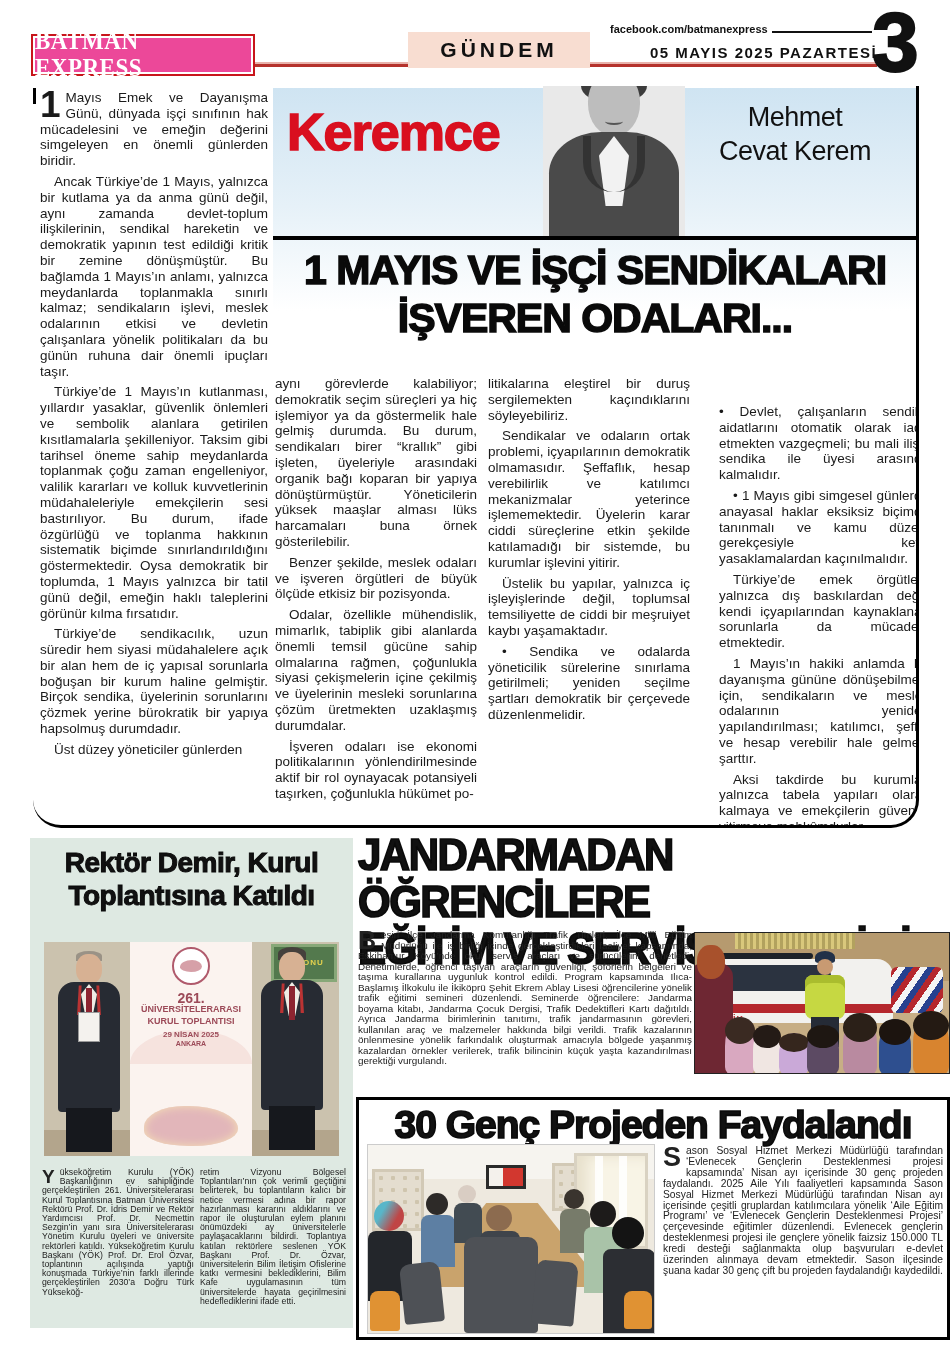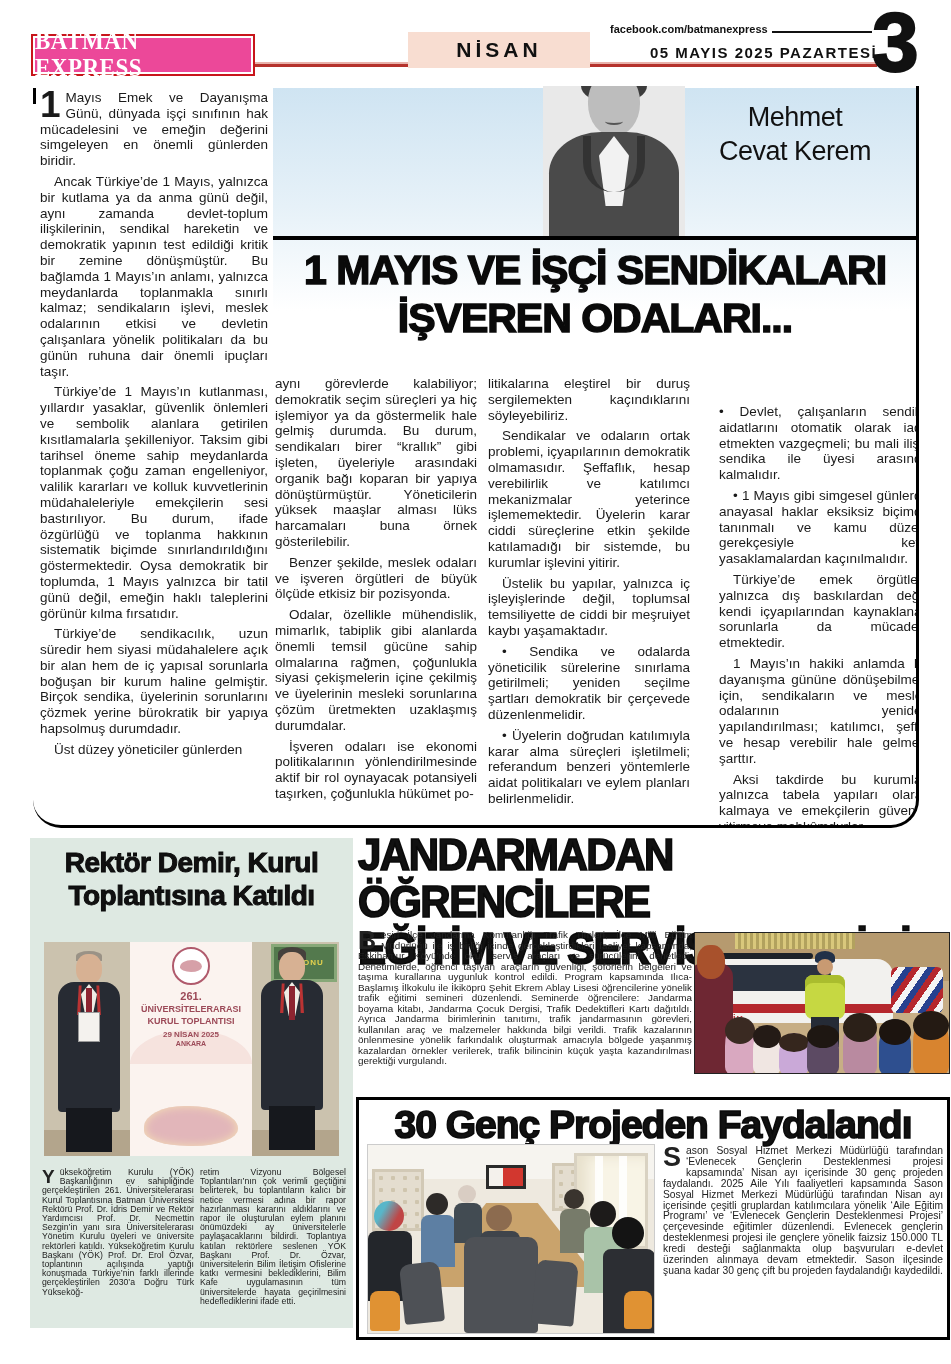--- a/index.html
+++ b/index.html
@@ -160,39 +160,40 @@
 </head>
 <body>
 
 <div id="page">
 
   <div class="abs header-rule"></div>
   <div class="abs logo-box">
     <span>BATMAN EXPRESS</span>
   </div>
   <div class="abs gundem-box">
-    <span>NİSAN</span>
+    <span>GÜNDEM</span>
   </div>
   <div class="abs fb-url">facebook.com/batmanexpress</div>
   <div class="abs fb-rule"></div>
   <div class="abs date-line">05 MAYIS 2025 PAZARTESİ</div>
   <div class="abs page-no">3</div>
 
   <div class="abs oped-tick"></div>
   <div class="abs oped">
 
     <div class="abs bodytext col1">
       <p class="nodent"><span class="dc dc1">1</span><span>Mayıs Emek ve Dayanışma Günü, dünyada işçi sınıfının hak mücadelesini ve emeğin değerini simgeleyen en önemli günlerden biridir.</span></p>
       <p>Ancak Türkiye’de 1 Mayıs, yalnızca bir kutlama ya da anma günü değil, aynı zamanda devlet-toplum ilişkilerinin, sendikal hareketin ve demokratik yapının test edildiği kritik bir zemine dönüşmüştür. Bu bağlamda 1 Mayıs’ın anlamı, yalnızca meydanlarda toplanmakla sınırlı kalmaz; sendikaların işlevi, meslek odalarının etkisi ve devletin çalışanlara yönelik politikaları da bu günün ruhuna dair önemli ipuçları taşır.</p>
       <p>Türkiye’de 1 Mayıs’ın kutlanması, yıllardır yasaklar, güvenlik önlemleri ve sembolik alanlara getirilen kısıtlamalarla şekilleniyor. Taksim gibi tarihsel öneme sahip meydanlarda toplanmak çoğu zaman engelleniyor, valilik kararları ve kolluk kuvvetlerinin müdahaleleriyle emekçilerin sesi bastırılıyor. Bu durum, ifade özgürlüğü ve toplanma hakkının sistematik biçimde sınırlandırıldığını göstermektedir. Oysa demokratik bir toplumda, 1 Mayıs yalnızca bir tatil günü değil, emeğin haklı taleplerini görünür kılma fırsatıdır.</p>
       <p>Türkiye’de sendikacılık, uzun süredir hem siyasi müdahalelere açık bir alan hem de iç yapısal sorunlarla boğuşan bir kurum haline gelmiştir. Birçok sendika, üyelerinin sorunlarını çözmek yerine bürokratik bir yapıya hapsolmuş durumdadır.</p>
       <p>Üst düzey yöneticiler günlerden</p>
     </div>
 
     <div class="abs keremce-box">
+      <div class="abs keremce-title">Keremce</div>
       <div class="abs portrait">
         <div class="hair"></div>
         <div class="face"></div>
         <div class="smile"></div>
         <div class="suit"></div>
         <div class="shirt"></div>
         <div class="lapel"></div>
       </div>
       <div class="abs author">
         <span>Mehmet</span><br>
@@ -210,21 +211,20 @@
       <p>Benzer şekilde, meslek odaları ve işveren örgütleri de büyük ölçüde etkisiz bir pozisyonda.</p>
       <p>Odalar, özellikle mühendislik, mimarlık, tabiplik gibi alanlarda önemli temsil gücüne sahip olmalarına rağmen, çoğunlukla siyasi çekişmelerin içine çekilmiş ve üyelerinin mesleki sorunlarına çözüm üretmekten uzaklaşmış durumdalar.</p>
       <p>İşveren odaları ise ekonomi politikalarının yönlendirilmesinde aktif bir rol oynayacak potansiyeli taşırken, çoğunlukla hükümet po-</p>
     </div>
 
     <div class="abs bodytext col3">
       <p class="nodent">litikalarına eleştirel bir duruş sergilemekten kaçındıklarını söyleyebiliriz.</p>
       <p>Sendikalar ve odaların ortak problemi, içyapılarının demokratik olmamasıdır. Şeffaflık, hesap verebilirlik ve katılımcı mekanizmalar yeterince işlememektedir. Üyelerin karar ciddi süreçlerine etkin şekilde katılamadığı bir sistemde, bu kurumlar işlevini yitirir.</p>
       <p>Üstelik bu yapılar, yalnızca iç işleyişlerinde değil, toplumsal temsiliyette de ciddi bir meşruiyet kaybı yaşamaktadır.</p>
       <p>• Sendika ve odalarda yöneticilik sürelerine sınırlama getirilmeli; yeniden seçilme şartları demokratik bir çerçevede düzenlenmelidir.</p>
-      <p>• Üyelerin doğrudan katılımıyla karar alma süreçleri işletilmeli; referandum benzeri yöntemlerle aidat politikaları ve eylem planları belirlenmelidir.</p>
     </div>
 
     <div class="abs bodytext col4">
       <p class="nodent">• Devlet, çalışanların sendika aidatlarını otomatik olarak iade etmekten vazgeçmeli; bu mali ilişki sendika ile üyesi arasında kalmalıdır.</p>
       <p>• 1 Mayıs gibi simgesel günlerde anayasal haklar eksiksiz biçimde tanınmalı ve kamu düzeni gerekçesiyle keyfi yasaklamalardan kaçınılmalıdır.</p>
       <p>Türkiye’de emek örgütleri, yalnızca dış baskılardan değil, kendi içyapılarından kaynaklanan sorunlarla da mücadele etmektedir.</p>
       <p>1 Mayıs’ın hakiki anlamda bir dayanışma gününe dönüşebilmesi için, sendikaların ve meslek odalarının yeniden yapılandırılması; katılımcı, şeffaf ve hesap verebilir hale gelmesi şarttır.</p>
       <p>Aksi takdirde bu kurumlar, yalnızca tabela yapıları olarak kalmaya ve emekçilerin güvenini yitirmeye mahkûmdurlar.</p>
     </div>
   </div>
@@ -233,21 +233,21 @@
     <div class="abs rektor-title">Rektör Demir, Kurul Toplantısına Katıldı</div>
 
     <div class="abs rektor-photo">
       <div class="rp-floor"></div>
       <div class="rp-sign">SALONU</div>
       <div class="rp-banner">
         <div class="rp-logo">
             <i></i>
           </div>
         <div class="rp-stripe"></div>
-        <div class="rp-btext" style="top:48px;font-size:11px;">261.</div>
+        <div class="rp-btext" style="top:48px;font-size:14px;">261.</div>
         <div class="rp-btext" style="top:62px;font-size:9px;">ÜNİVERSİTELERARASI</div>
         <div class="rp-btext" style="top:74px;font-size:9px;">KURUL TOPLANTISI</div>
         <div class="rp-btext" style="top:88px;font-size:8px;">29 NİSAN 2025</div>
         <div class="rp-btext" style="top:98px;font-size:7px;">ANKARA</div>
         <div class="rp-map"></div>
       </div>
       <div class="man" style="left:6px;top:4px;">
         <div class="hairL"></div>
           <div class="head"></div>
           <div class="body"></div>

